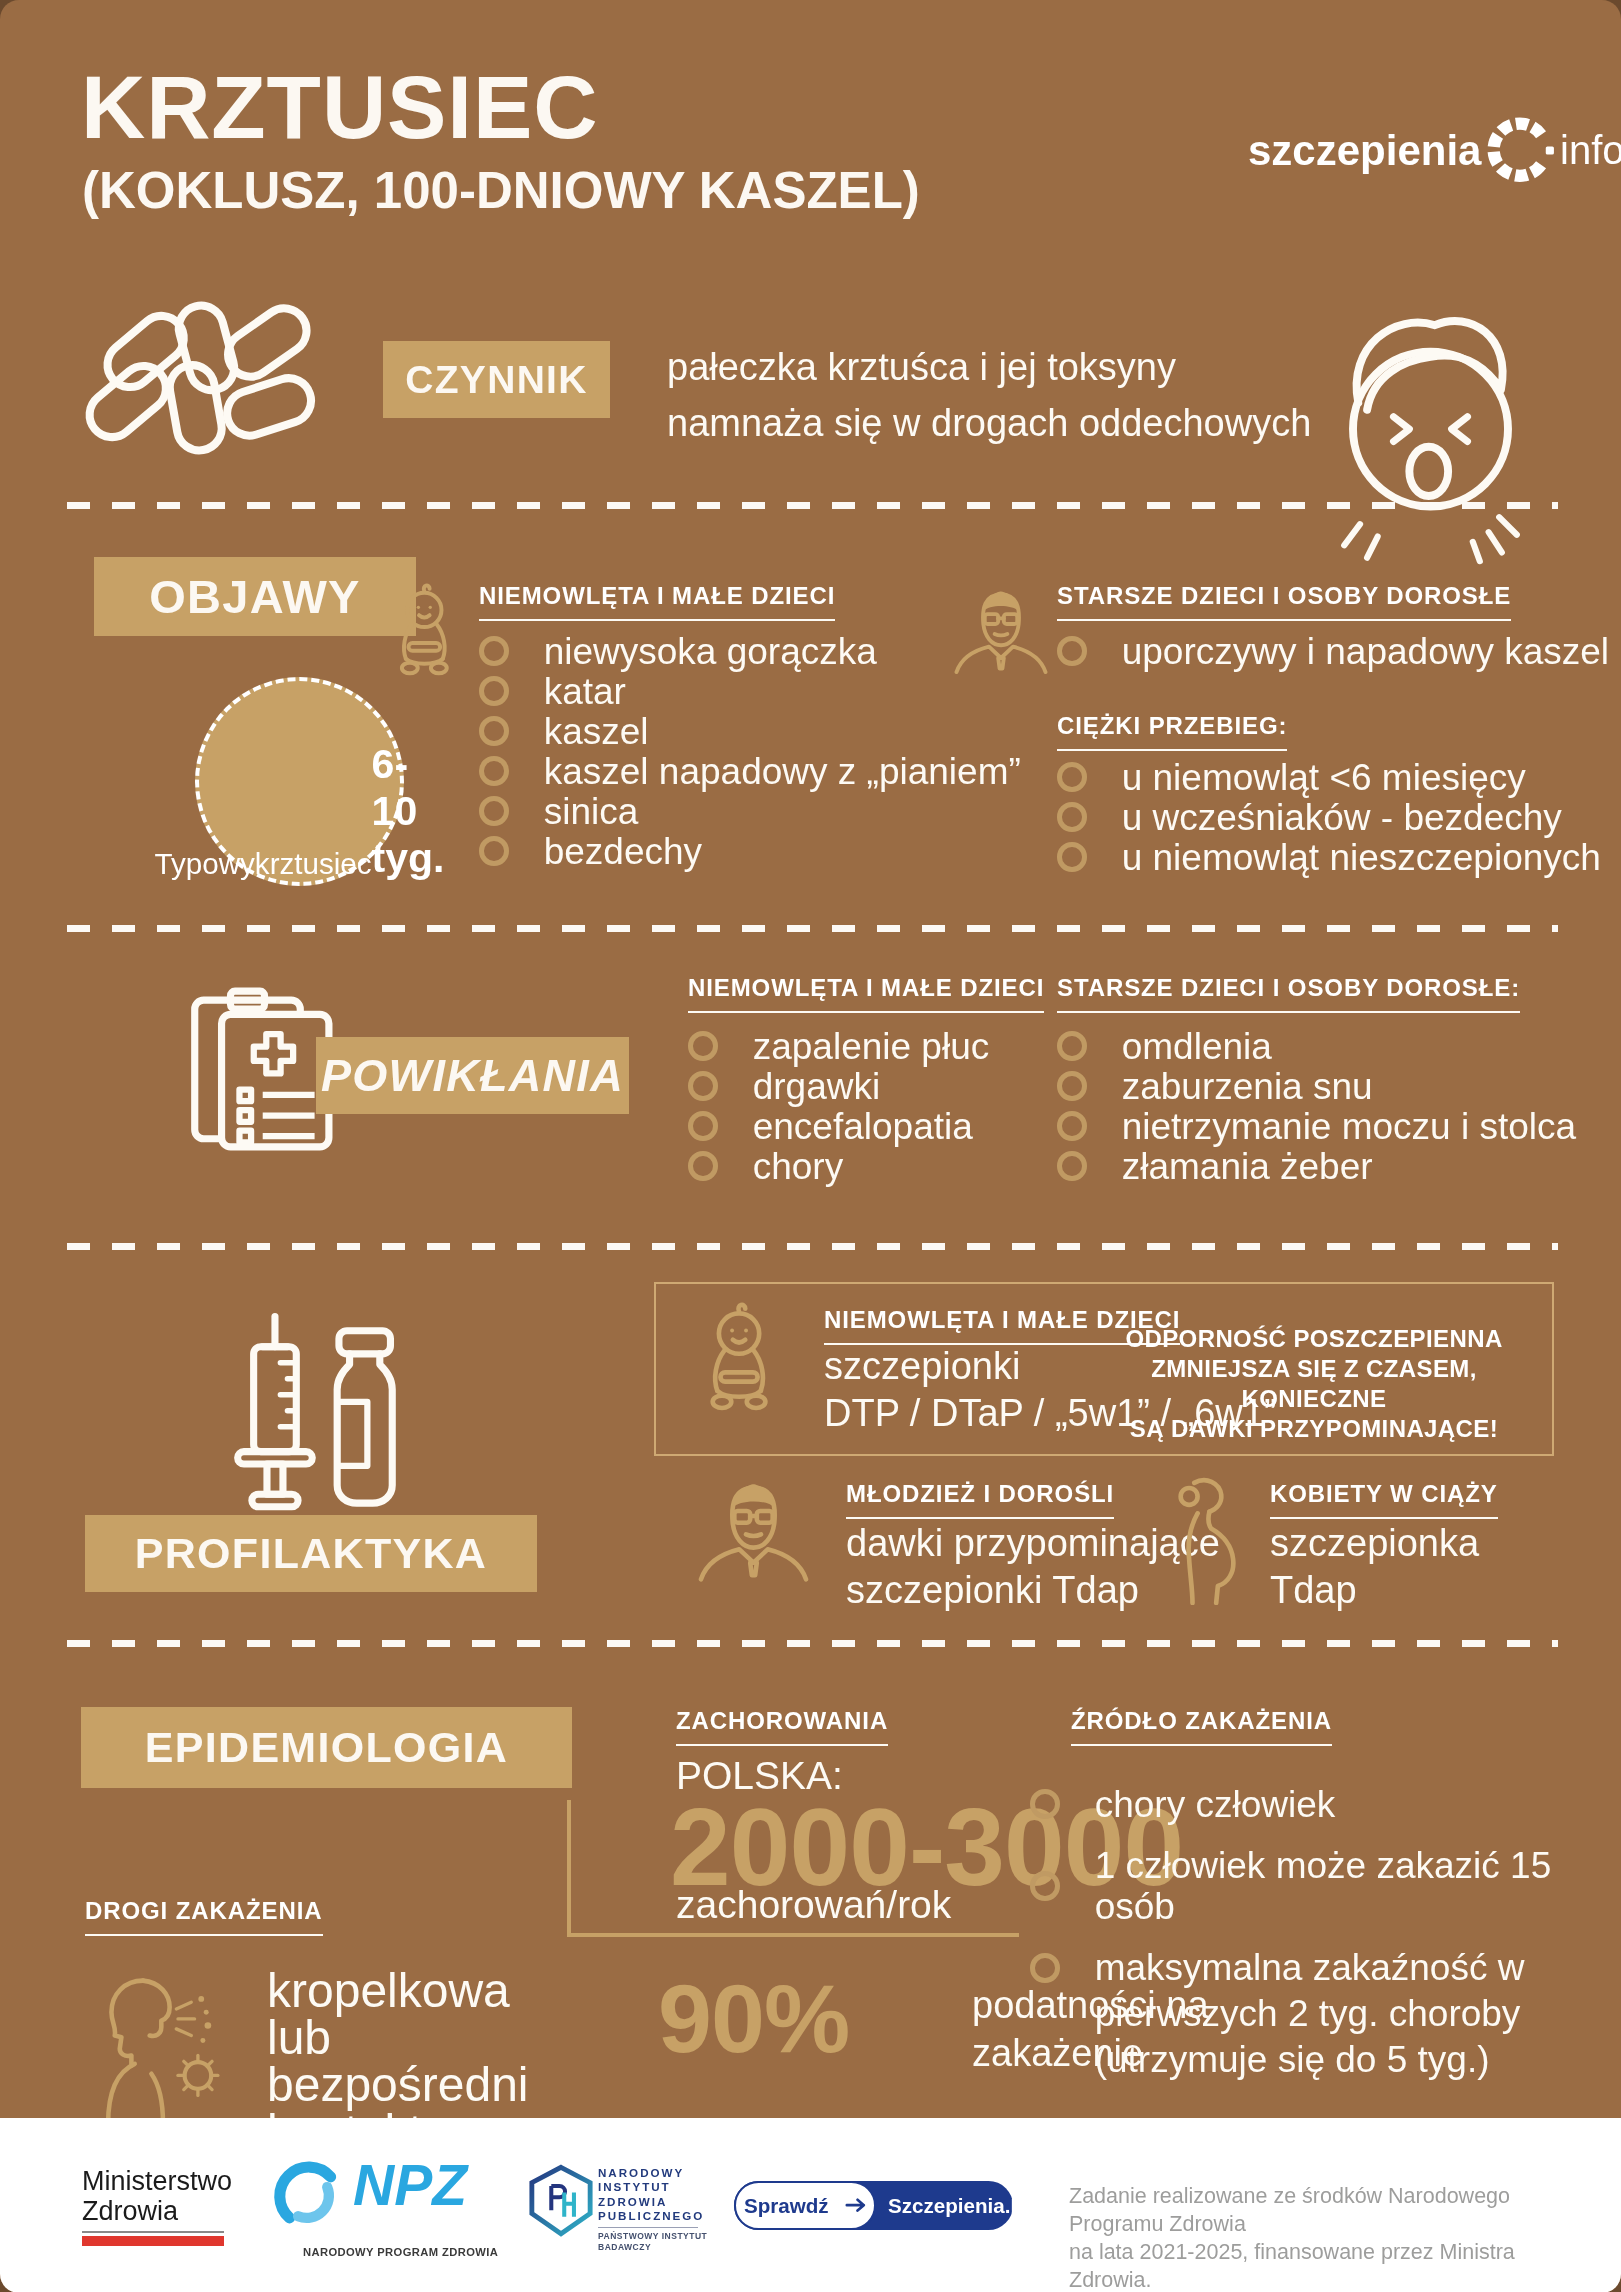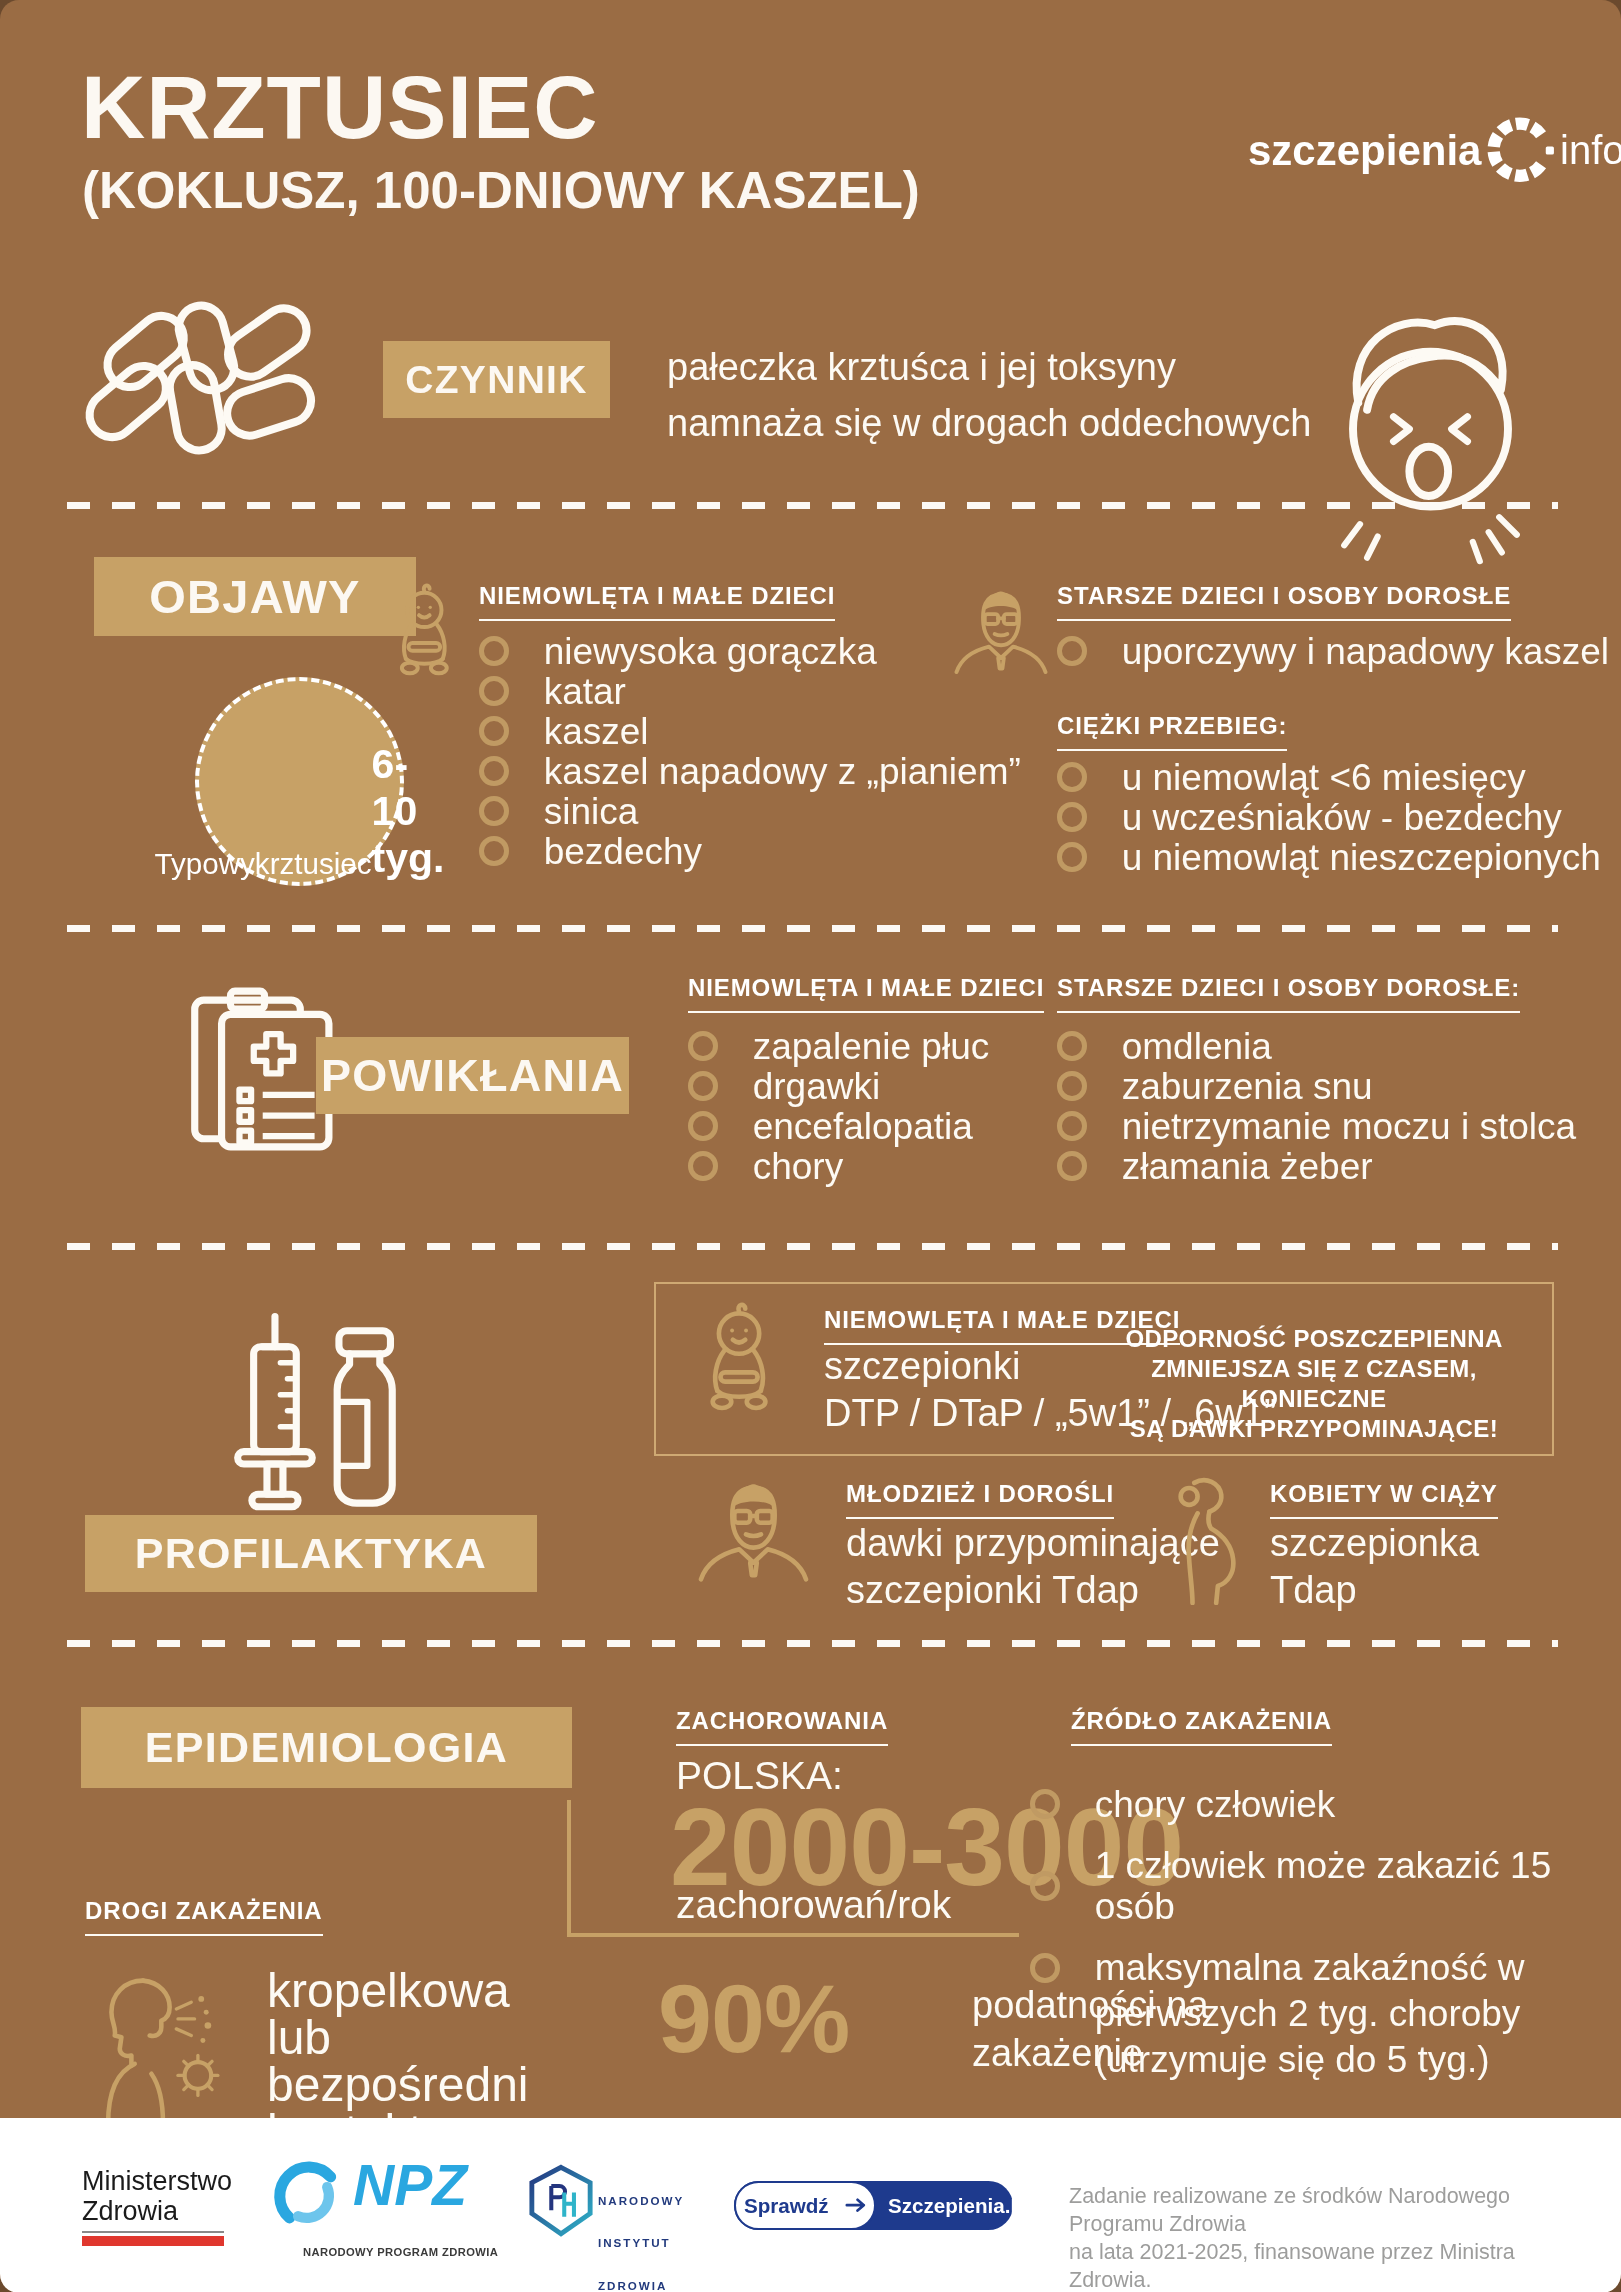--- a/index.html
+++ b/index.html
@@ -25,21 +25,21 @@
   .badge .l{font-size:29.6px;line-height:36px;}
   .badge .d{font-size:41px;font-weight:700;margin-top:7.2px;}
   .frame{position:absolute;border:2.7px solid #cfa973;}
   .note{position:absolute;color:#ffffff;font-weight:700;font-size:24px;line-height:30px;
         text-align:center;letter-spacing:0.4px;}
   .bignum{position:absolute;color:#c7a166;font-weight:700;line-height:1;letter-spacing:-0.9px;}
   .footer{position:absolute;left:0;top:2118px;width:1621px;height:175px;background:#ffffff;}
   .min-t{font-size:27px;line-height:29.6px;color:#1b1b1b;}
   .npz-abbr{font-size:57px;font-weight:700;font-style:italic;color:#2aa7e0;line-height:1;}
   .npz-cap{font-size:11.2px;font-weight:700;letter-spacing:0.4px;color:#3a3a3a;}
-  .pzh-l{font-size:11.6px;font-weight:700;letter-spacing:2px;color:#223a7d;line-height:14.3px;margin-top:28px;}
+  .pzh-l{font-size:11.6px;font-weight:700;letter-spacing:2px;color:#223a7d;line-height:14.3px;}
   .pzh-s{font-size:8.5px;font-weight:700;letter-spacing:0.5px;color:#44506e;line-height:10.7px;}
   .cta{position:absolute;left:734px;top:63px;width:279px;height:49px;background:#1e3a8d;
        border-radius:25px;cursor:pointer;}
   .cta-white{position:absolute;left:0;top:0;width:142px;height:49px;background:#ffffff;
              border:2.7px solid #1e3a8d;border-radius:25px;box-sizing:border-box;
              display:flex;align-items:center;justify-content:center;gap:16px;}
   .cta-check{color:#1e3a8d;font-size:20.6px;font-weight:700;}
   .cta-site{position:absolute;left:154px;top:0;height:49px;display:flex;align-items:center;
             color:#ffffff;font-size:20.6px;font-weight:700;}
   .credit{font-size:21.5px;line-height:28px;color:#9d9d9c;}
@@ -223,21 +223,21 @@
         <rect x="62" y="118" width="13" height="13" stroke-width="7"></rect>
         <line x1="88" y1="124" x2="146" y2="124" stroke-width="7"></line>
         <rect x="62" y="141" width="13" height="13" stroke-width="7"></rect>
         <line x1="88" y1="147" x2="146" y2="147" stroke-width="7"></line>
         <rect x="62" y="164" width="13" height="13" stroke-width="7"></rect>
         <line x1="88" y1="170" x2="146" y2="170" stroke-width="7"></line>
       </g>
     </svg>
   </div>
 
-  <div class="label-box" style="left:316px;top:1037px;width:313px;height:77px;font-size:45px;">POWIKŁANIA</div>
+  <div class="label-box" style="left:316px;top:1037px;width:313px;height:77px;font-size:45px;font-style:italic;">POWIKŁANIA</div>
 
   <span class="h abs" style="left:688px;top:974px;">NIEMOWLĘTA I MAŁE DZIECI</span>
 
   <div class="list" style="left:688px;top:1026px;">
     <div class="li">
         <span class="dot"></span>
         <span class="t">zapalenie płuc</span>
       </div>
     <div class="li">
         <span class="dot"></span>

